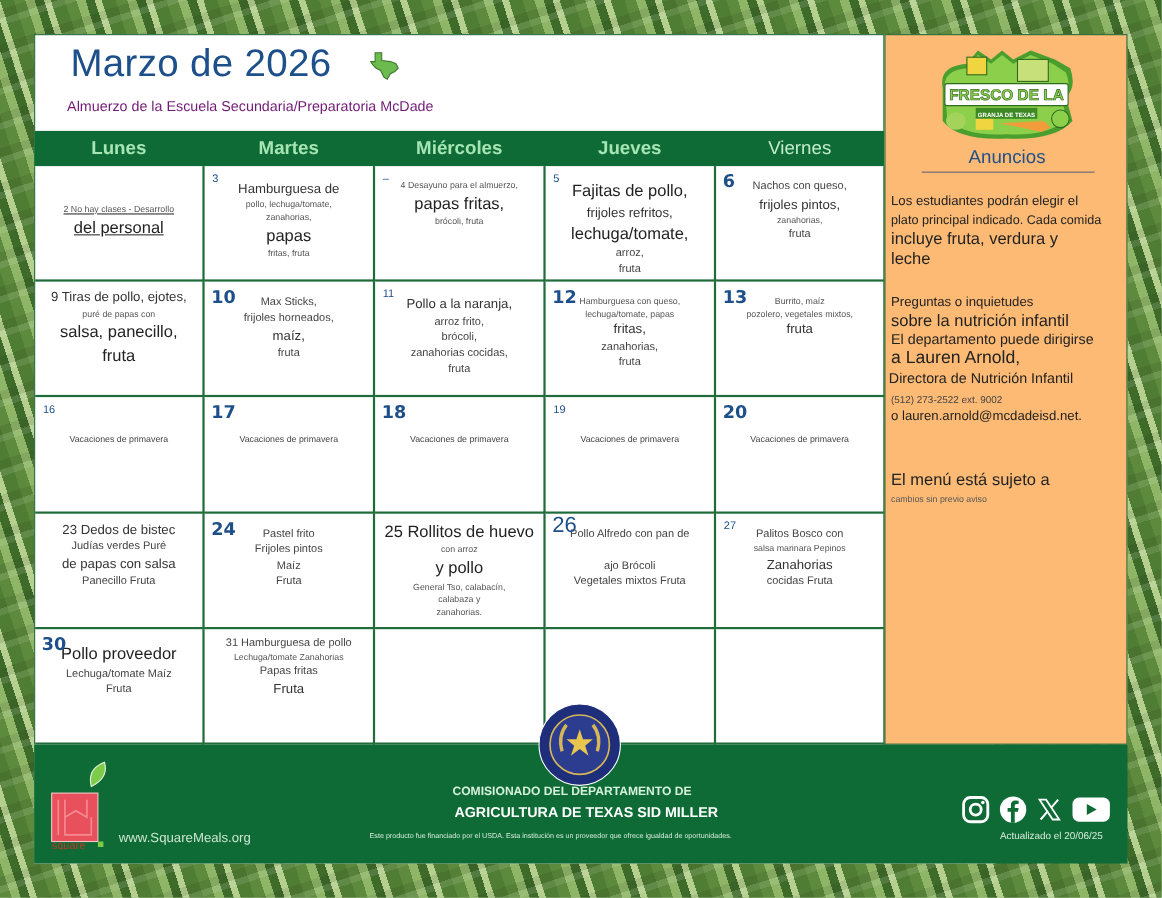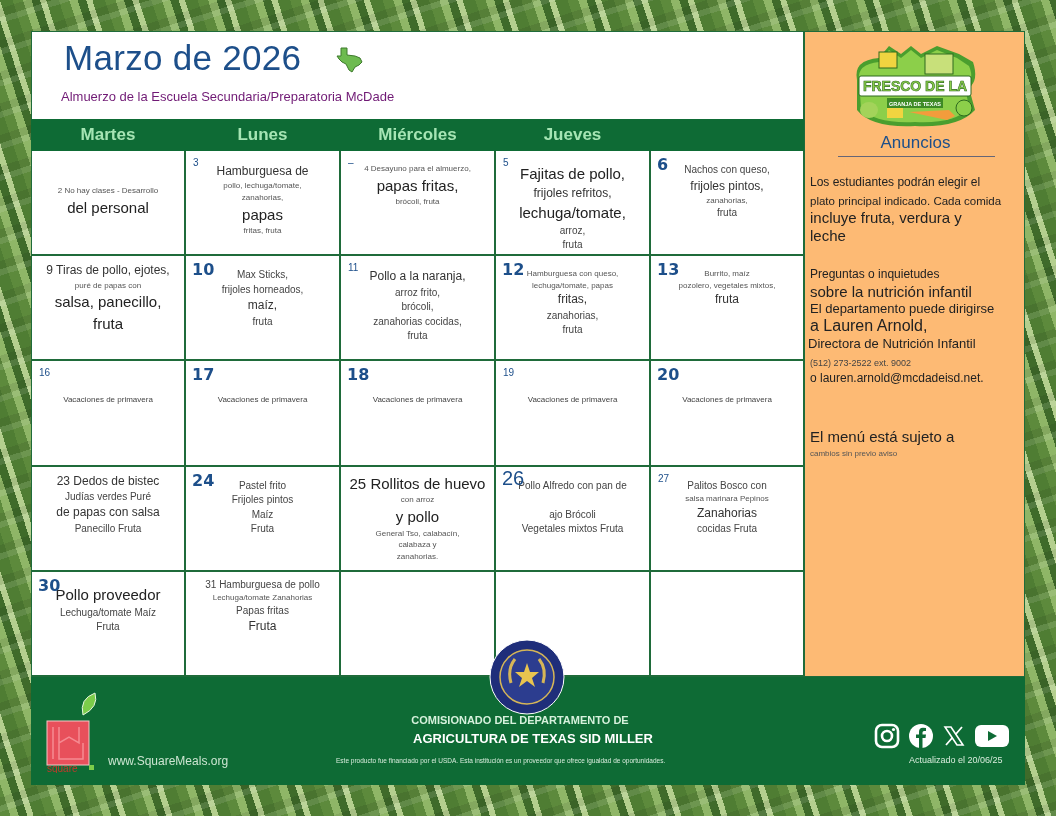--- a/index.html
+++ b/index.html
@@ -95,29 +95,30 @@
 
   <div class="header">
     <div class="title">Marzo de 2026</div>
     <svg class="texas-icon" viewBox="0 0 30 28">
       <path d="M6 2 L12 2 L12 9 L20 10 L25 12 L27 16 L24 19 L20 21 L17 26 L14 24 L11 18 L7 16 L4 13 L2 10 L6 10 Z" fill="#6dbb4f" stroke="#3d7a2c" stroke-width="1"></path>
     </svg>
     <div class="subtitle">Almuerzo de la Escuela Secundaria/Preparatoria McDade</div>
   </div>
 
   <div class="dayhead">
+    <div>Lunes</div>
     <div>Martes</div>
-    <div>Lunes</div>
     <div>Miércoles</div>
     <div>Jueves</div>
+    <div class="fri">Viernes</div>
   </div>
 
   <div class="grid" id="grid">
       <div class="cell">
-        <div style="margin-top: 30px;">
+        <div style="margin-top: 30px; text-decoration: underline;">
           <span class="l xs">2 No hay clases - Desarrollo</span>
           <span class="l L">del personal</span>
         </div>
       </div>
       <div class="cell">
         <span class="num-sm">3</span>
         <div style="margin-top: 8px;">
           <span class="l m">Hamburguesa de</span>
           <span class="l xs">pollo, lechuga/tomate,</span>
           <span class="l xs">zanahorias,</span>

